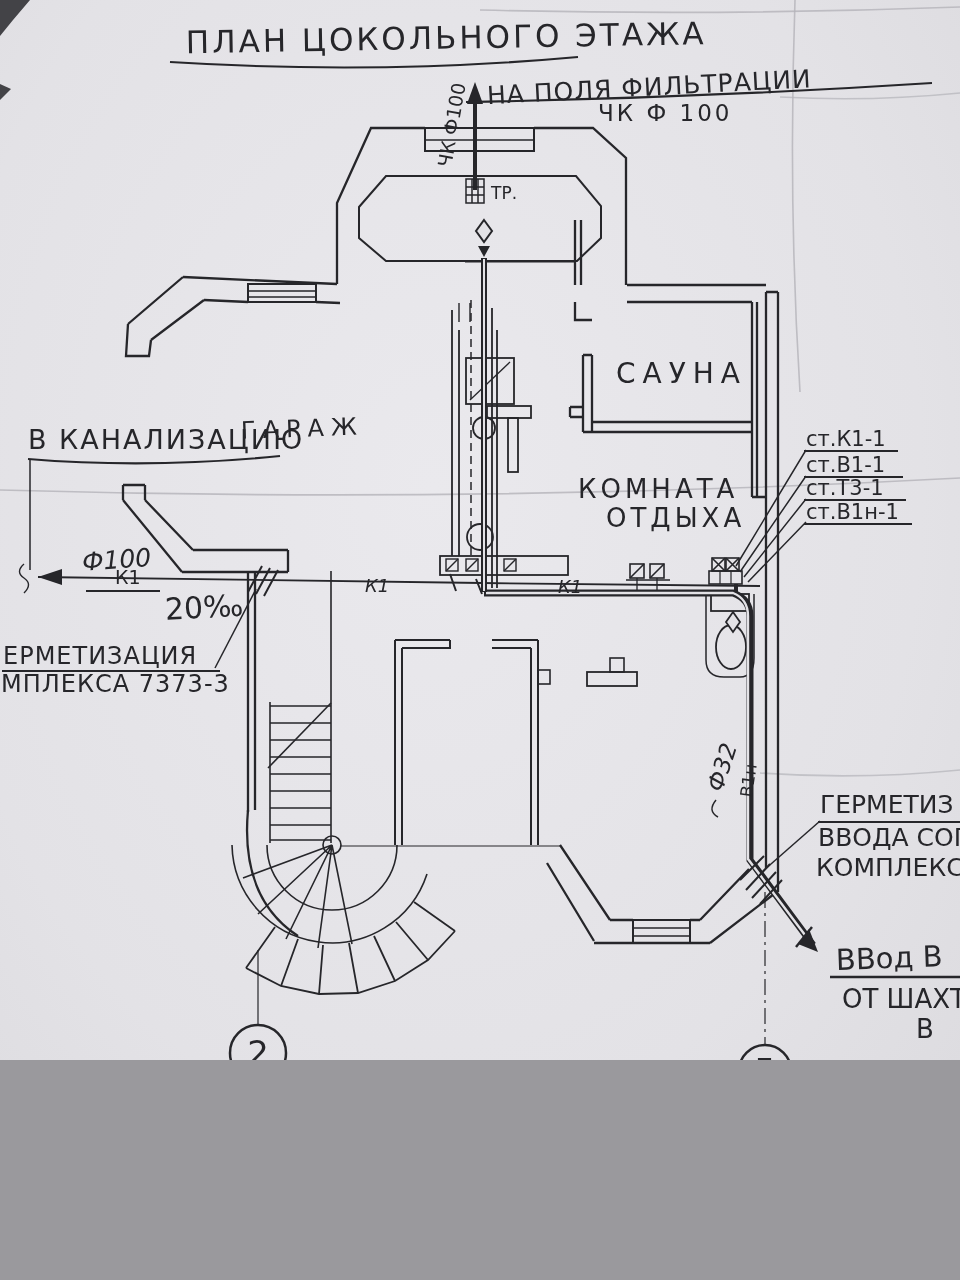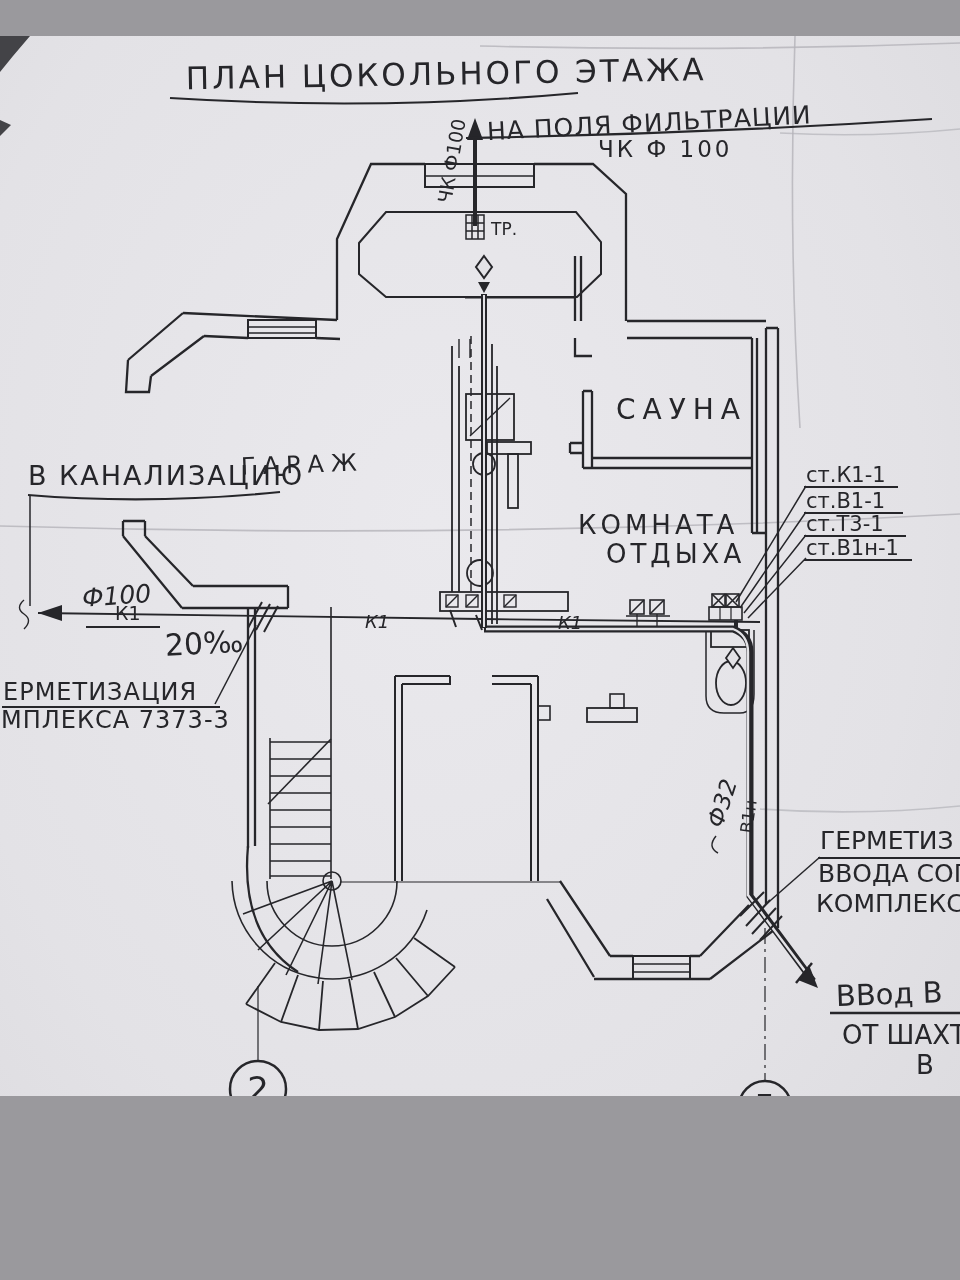--- a/index.html
+++ b/index.html
@@ -1,16 +1,16 @@
 <!DOCTYPE html>
 <html><head>
 <meta charset="utf-8">
 <style>
   html,body{margin:0;padding:0;background:#9a999d;}
-  .sheet{position:relative;width:960px;height:1060px;overflow:hidden;background:#fca5a5;margin-top:36px;}
+  .sheet{position:relative;width:960px;height:1060px;overflow:hidden;background:#fca5a5;}
   svg{position:absolute;left:0;top:0;overflow:hidden;}
   .hand{font-family:"DejaVu Sans",sans-serif;fill:#26262a;}
   .ink{stroke:#26262a;fill:none;}
   .thin{stroke-width:1.4;}
   .wall{stroke-width:2.3;}
   .faint{stroke:#b4b3b9;fill:none;stroke-width:1.6;}
 </style>
 </head>
 <body>
 

